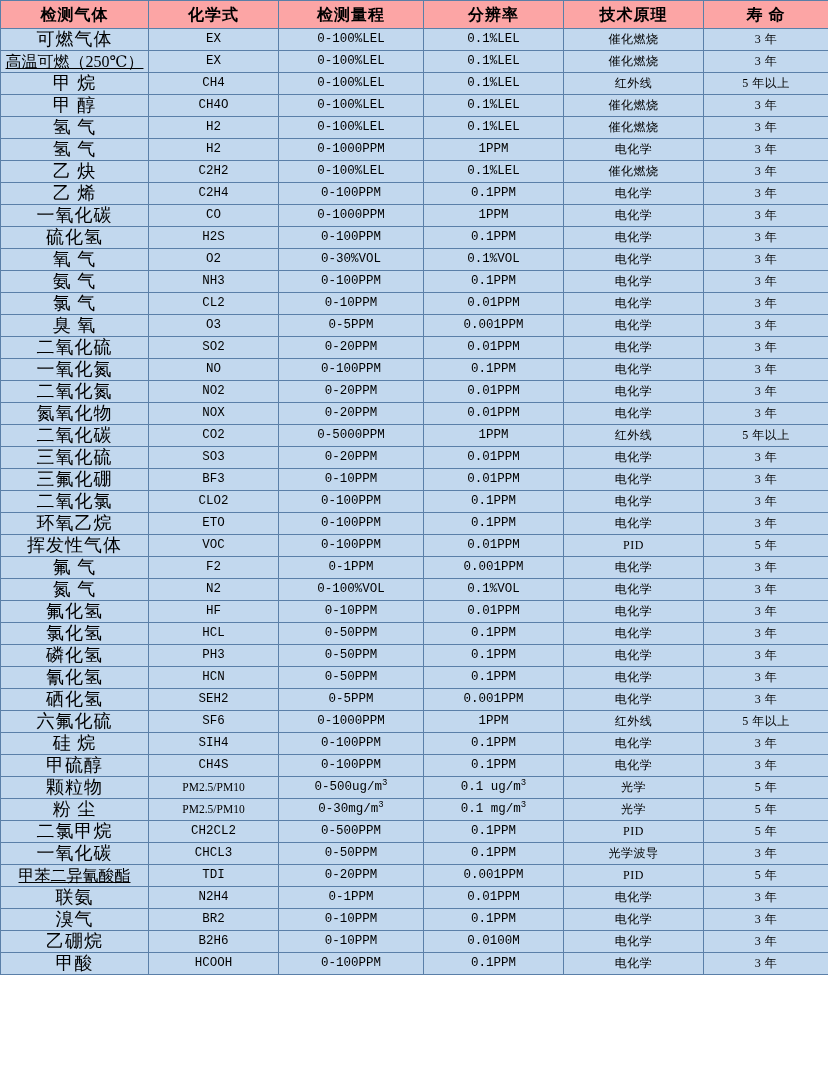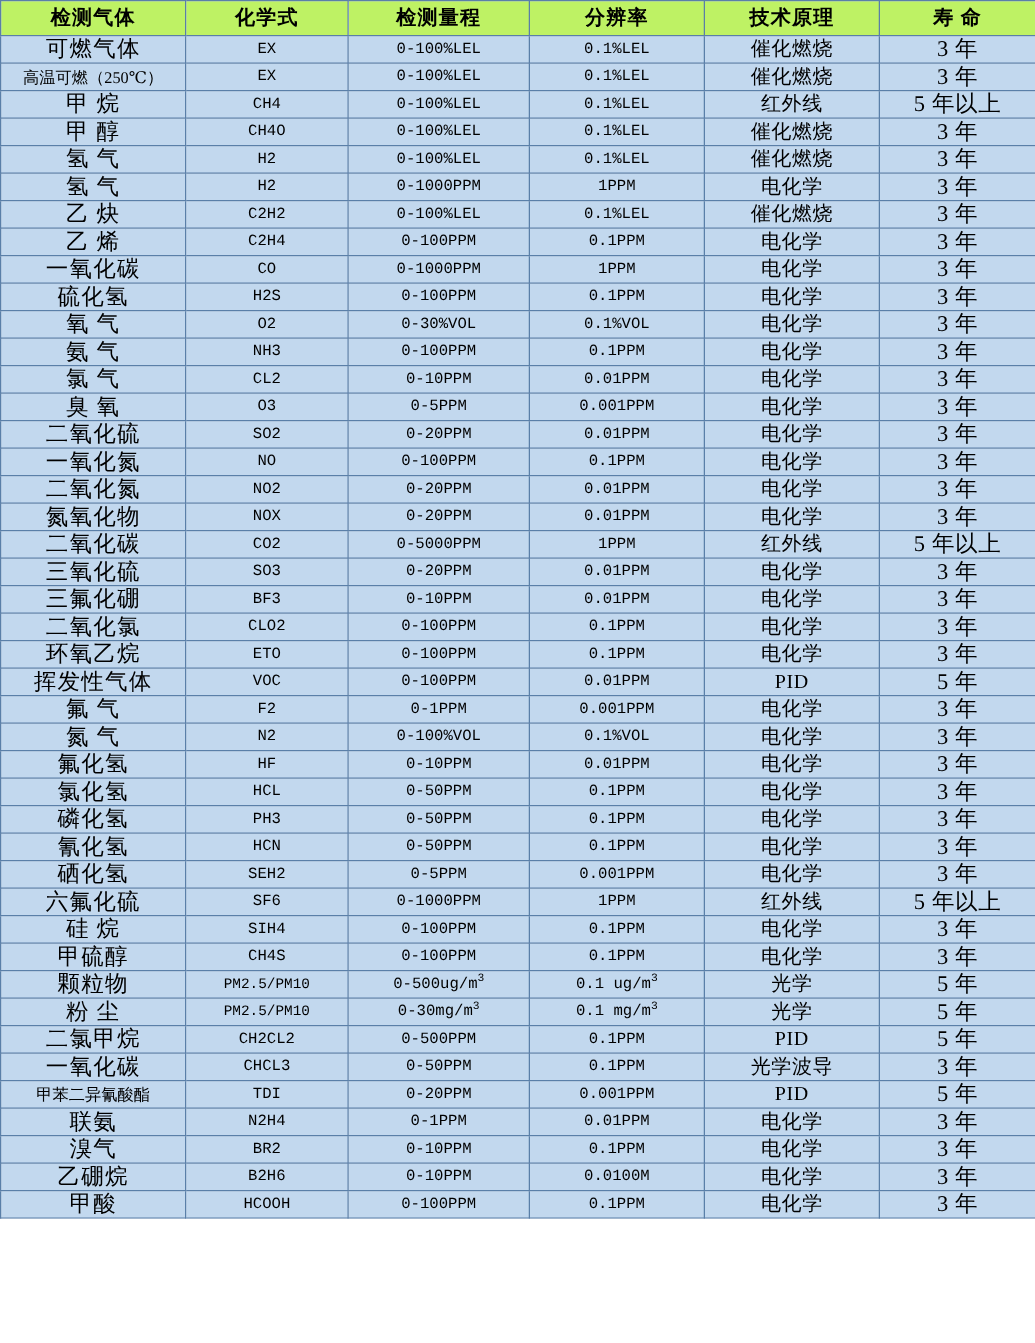--- a/index.html
+++ b/index.html
@@ -34,43 +34,45 @@
     line-height: 21px;
     overflow: hidden;
     white-space: nowrap;
   }
   #gas-table thead th {
     height: 27px;
     line-height: 27px;
     font-weight: bold;
     font-size: 16px;
     letter-spacing: 1px;
-    background: #bef264;
+    background: #fca5a5;
   }
   #gas-table td.name {
     font-size: 18px;
     letter-spacing: 1px;
   }
   #gas-table td.name.small {
-    font-size: 13px;
+    font-size: 16px;
     letter-spacing: 0;
+    text-decoration: underline;
   }
   #gas-table td.mono {
     font-family: "Liberation Mono", "DejaVu Sans Mono", monospace;
     font-size: 12.5px;
   }
   #gas-table td.mono.tight {
     font-size: 11.5px;
+    font-family: Liberation Serif, serif;
   }
   #gas-table td.tech {
-    font-size: 16px;
+    font-size: 12px;
     letter-spacing: 0.5px;
   }
   #gas-table td.life {
-    font-size: 18px;
+    font-size: 12px;
     letter-spacing: 0.5px;
   }
   sup { font-size: 9px; vertical-align: super; line-height: 0; }
 </style>
 </head>
 <body>
 
 <table id="gas-table">
   <colgroup>
     <col class="c0">

